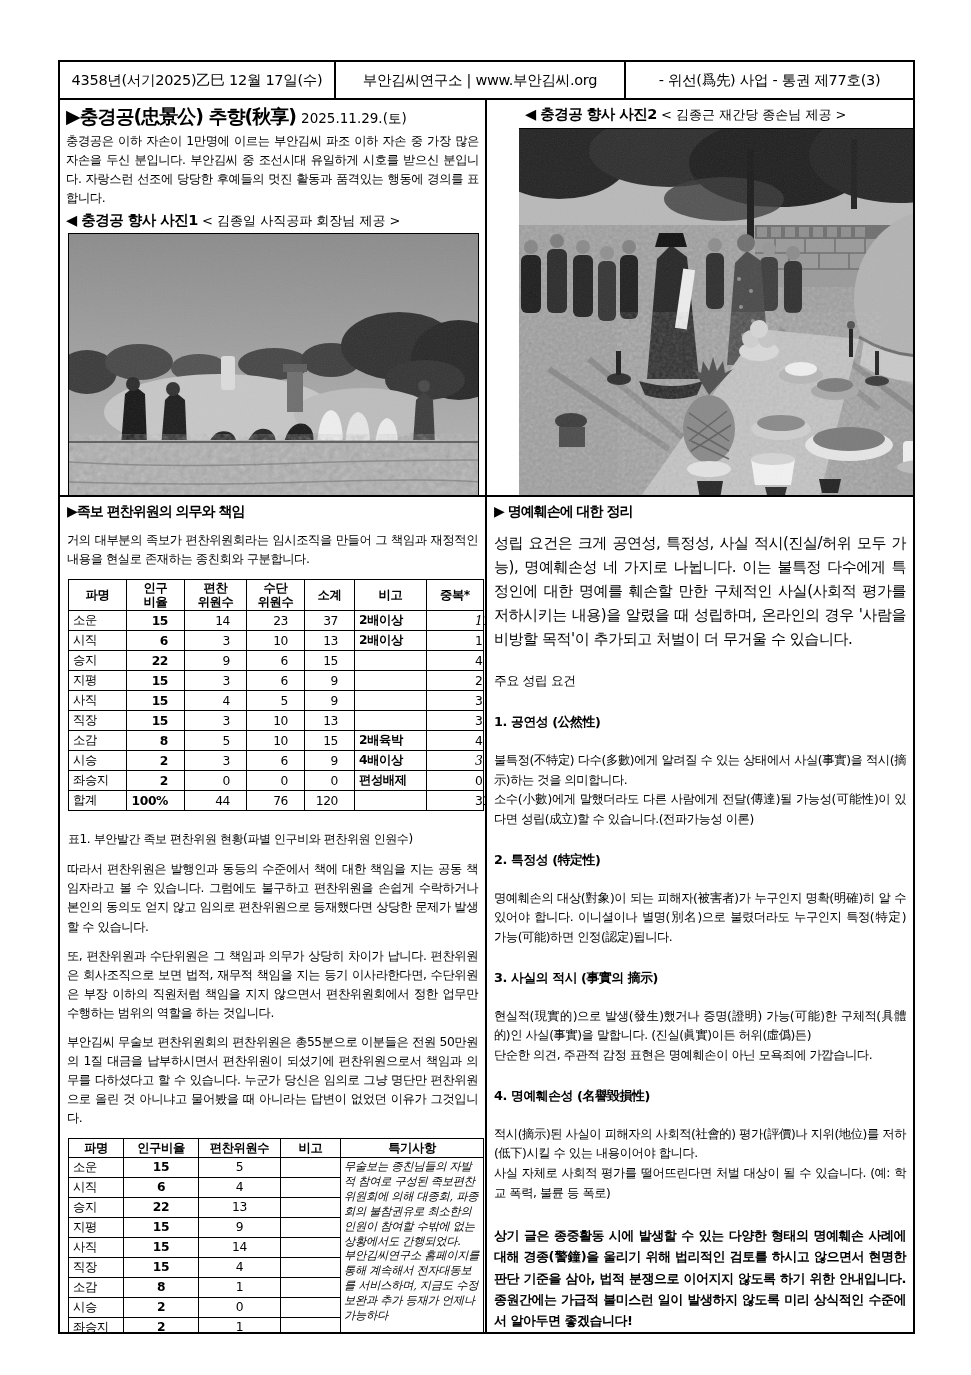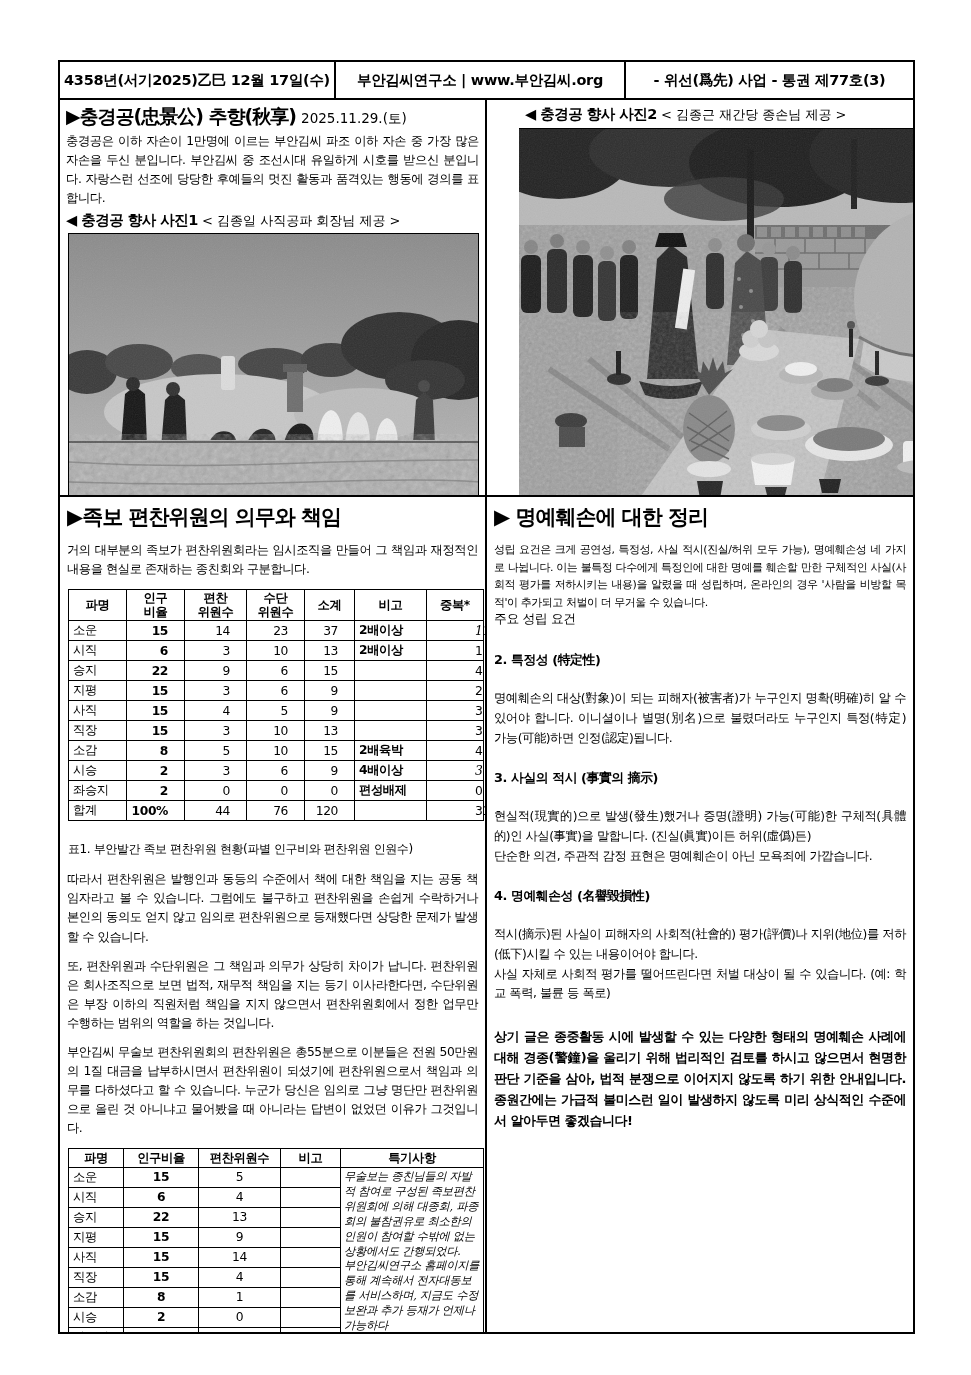--- a/index.html
+++ b/index.html
@@ -7,21 +7,21 @@
   body {
     width:971px; height:1375px; position:relative;
     font-family:"DejaVu Sans", sans-serif; color:#000;
   }
   .page {
     position:absolute; left:58px; top:60px; width:857px; height:1274px;
     border:2px solid #000; display:flex; flex-direction:column; background:#fff;
   }
   
   .header-row { display:flex; height:38px; border-bottom:2px solid #000; flex:0 0 auto; }
-  .header-cell { display:flex; align-items:center; justify-content:center; font-size:14.5px; letter-spacing:-0.3px;font-weight:bold; }
+  .header-cell { display:flex; align-items:center; justify-content:center; font-size:14.5px; letter-spacing:-0.3px; }
   .h-left   { width:276px; border-right:2px solid #000; }
   .h-center { width:290px; border-right:2px solid #000; }
   .h-right  { flex:1; }
   
   .row-top { display:flex; height:397px; border-bottom:2px solid #000; flex:0 0 auto; overflow:hidden;gap:8px; }
   .row-bottom { flex:1; display:flex; overflow:hidden; }
   .col-l { width:427px; border-right:2px solid #000; overflow:hidden; }
   .col-r { flex:1; overflow:hidden;padding-left:24px; }
   
   .article { padding:4px 6px 0 6px; }
@@ -29,21 +29,21 @@
   .art-date  { font-size:13.5px; font-weight:normal; }
   .art-body  { font-size:12.3px; line-height:1.55; text-align:justify; letter-spacing:-0.4px; margin-top:2px; }
   .photo-caption { font-size:13px; margin:3px 0 3px 0; white-space:nowrap; }
   .photo-caption b { font-size:14.5px; letter-spacing:-0.5px; }
   .photo-frame1 { margin:0 2px; border:1px solid #000; width:411px; height:264px; overflow:hidden; }
   
   .tr-caption { padding:2px 6px 1px 6px; }
   .photo-frame2 { width:425px; height:371px; overflow:hidden; border-top:1px solid #000; }
   
   .sec { padding:6px 7px; }
-  .sec-title { font-size:21px; font-weight:bold; letter-spacing:-1px; margin-bottom:10px; }
+  .sec-title { font-size:14px; font-weight:bold; letter-spacing:-1px; margin-bottom:10px; }
   .para { font-size:12.3px; line-height:1.55; text-align:justify; letter-spacing:-0.45px; margin-bottom:10px; white-space:pre-line; }
   .small-caption { font-size:12px; letter-spacing:-0.4px; margin:20px 0 12px 1px; }
   
   table { border-collapse:collapse; width:415px; margin:2px 0 0 1px; table-layout:fixed; }
   th, td { border:1px solid #000; font-size:12.3px; letter-spacing:-0.4px; padding:1px 4px; height:19px; }
   th { font-weight:bold; text-align:center; white-space:pre-line; line-height:1.15; }
   #table1 col.t1c0{width:58px;} #table1 col.t1c1{width:58px;} #table1 col.t1c2{width:62px;}
   #table1 col.t1c3{width:58px;} #table1 col.t1c4{width:50px;} #table1 col.t1c5{width:72px;} #table1 col.t1c6{width:57px;}
   #table1 td.c0 { text-align:left; }
   #table1 td.c1 { text-align:right; padding-right:16px; font-weight:bold; }
@@ -57,21 +57,21 @@
   #table2 td.c2 { text-align:center; }
   #table2 td.c3 { text-align:center; }
   td.ital { font-style:italic; font-family:"DejaVu Serif", serif; }
   td.note-cell {
     font-family:"DejaVu Serif", serif; font-style:italic; font-size:11.3px;
     line-height:1.32; vertical-align:top; text-align:left; letter-spacing:-0.3px;
     padding:2px 3px; white-space:pre-line;
   }
   .note-link { margin-top:12px; font-weight:bold; }
   
-  .def-intro { font-size:11px; line-height:1.6; text-align:justify; letter-spacing:-0.45px; }
+  .def-intro { font-size:15px; line-height:1.6; text-align:justify; letter-spacing:-0.45px; margin-bottom:22px; }
   .def-sub { font-size:12.8px; margin-bottom:24px; letter-spacing:-0.4px; }
   .def-item { margin-bottom:8px; }
   .def-h { font-size:12.8px; font-weight:bold; letter-spacing:-0.4px; margin-bottom:20px; }
   .def-b { font-size:12.3px; line-height:1.6; text-align:justify; letter-spacing:-0.45px; white-space:pre-line; margin-bottom:22px; }
   .def-close { font-size:13px; font-weight:bold; line-height:1.62; text-align:justify; letter-spacing:-0.5px; margin-top:6px; }
 </style>
 </head>
 <body>
 
 <div class="page">
@@ -515,20 +515,25 @@
         </table>
 
     </div>
 
     <div class="col-r sec">
       <div class="sec-title">▶ 명예훼손에 대한 정리</div>
       <div class="def-intro">성립 요건은 크게 공연성, 특정성, 사실 적시(진실/허위 모두 가능), 명예훼손성 네 가지로 나뉩니다. 이는 불특정 다수에게 특정인에 대한 명예를 훼손할 만한 구체적인 사실(사회적 평가를 저하시키는 내용)을 알렸을 때 성립하며, 온라인의 경우 '사람을 비방할 목적'이 추가되고 처벌이 더 무거울 수 있습니다.</div>
       <div class="def-sub">주요 성립 요건</div>
 
       <div class="def-item">
+        <div class="def-h">1. 공연성 (公然性)</div>
+        <div class="def-b"> 불특정(不特定) 다수(多數)에게 알려질 수 있는 상태에서 사실(事實)을 적시(摘示)하는 것을 의미합니다.
+소수(小數)에게 말했더라도 다른 사람에게 전달(傳達)될 가능성(可能性)이 있다면 성립(成立)할 수 있습니다.(전파가능성 이론)</div>
+      </div>
+      <div class="def-item">
         <div class="def-h">2. 특정성 (特定性)</div>
         <div class="def-b"> 명예훼손의 대상(對象)이 되는 피해자(被害者)가 누구인지 명확(明確)히 알 수 있어야 합니다. 이니셜이나 별명(別名)으로 불렸더라도 누구인지 특정(特定) 가능(可能)하면 인정(認定)됩니다.</div>
       </div>
       <div class="def-item">
         <div class="def-h">3. 사실의 적시 (事實의 摘示)</div>
         <div class="def-b"> 현실적(現實的)으로 발생(發生)했거나 증명(證明) 가능(可能)한 구체적(具體的)인 사실(事實)을 말합니다. (진실(眞實)이든 허위(虛僞)든)
 단순한 의견, 주관적 감정 표현은 명예훼손이 아닌 모욕죄에 가깝습니다.</div>
       </div>
       <div class="def-item">
         <div class="def-h">4. 명예훼손성 (名譽毀損性)</div>

